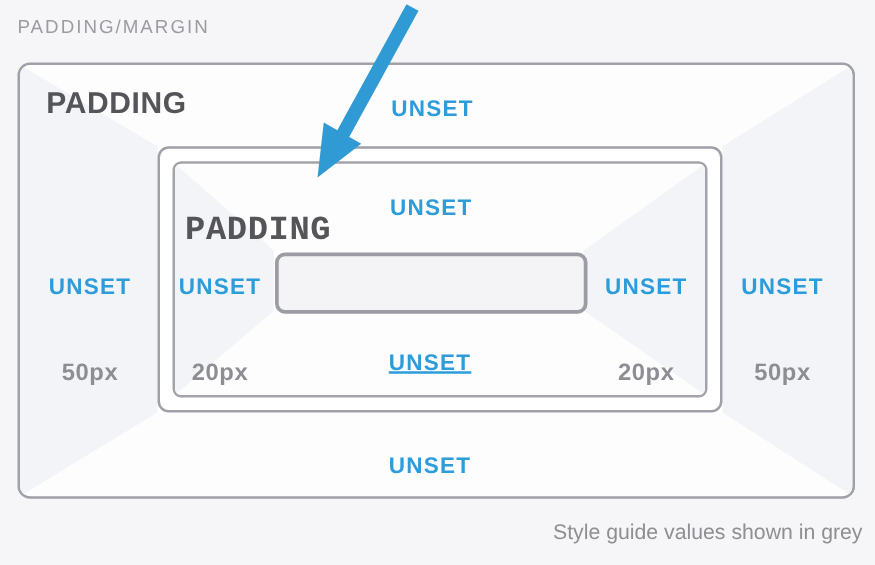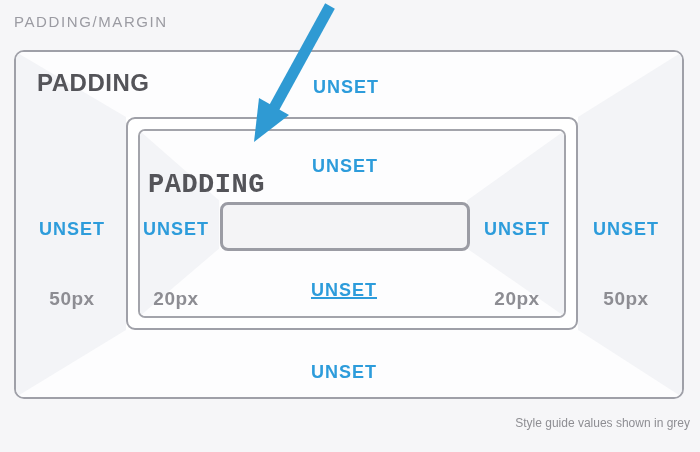--- a/index.html
+++ b/index.html
@@ -111,21 +111,21 @@
     color: #8d8d93;
     font-weight: bold;
     font-size: 19px;
     letter-spacing: 0.5px;
     margin-top: 44px;
   }
 
   .footer-note {
     position: absolute;
     right: 10px; top: 416px;
-    font-size: 12px;
+    font-size: 17px;
     color: #8e8e93;
     z-index: 5;
   }
 
   .arrow-annotation {
     position: absolute;
     left: 230px; top: 0;
     width: 120px; height: 155px;
     z-index: 10;
     pointer-events: none;

